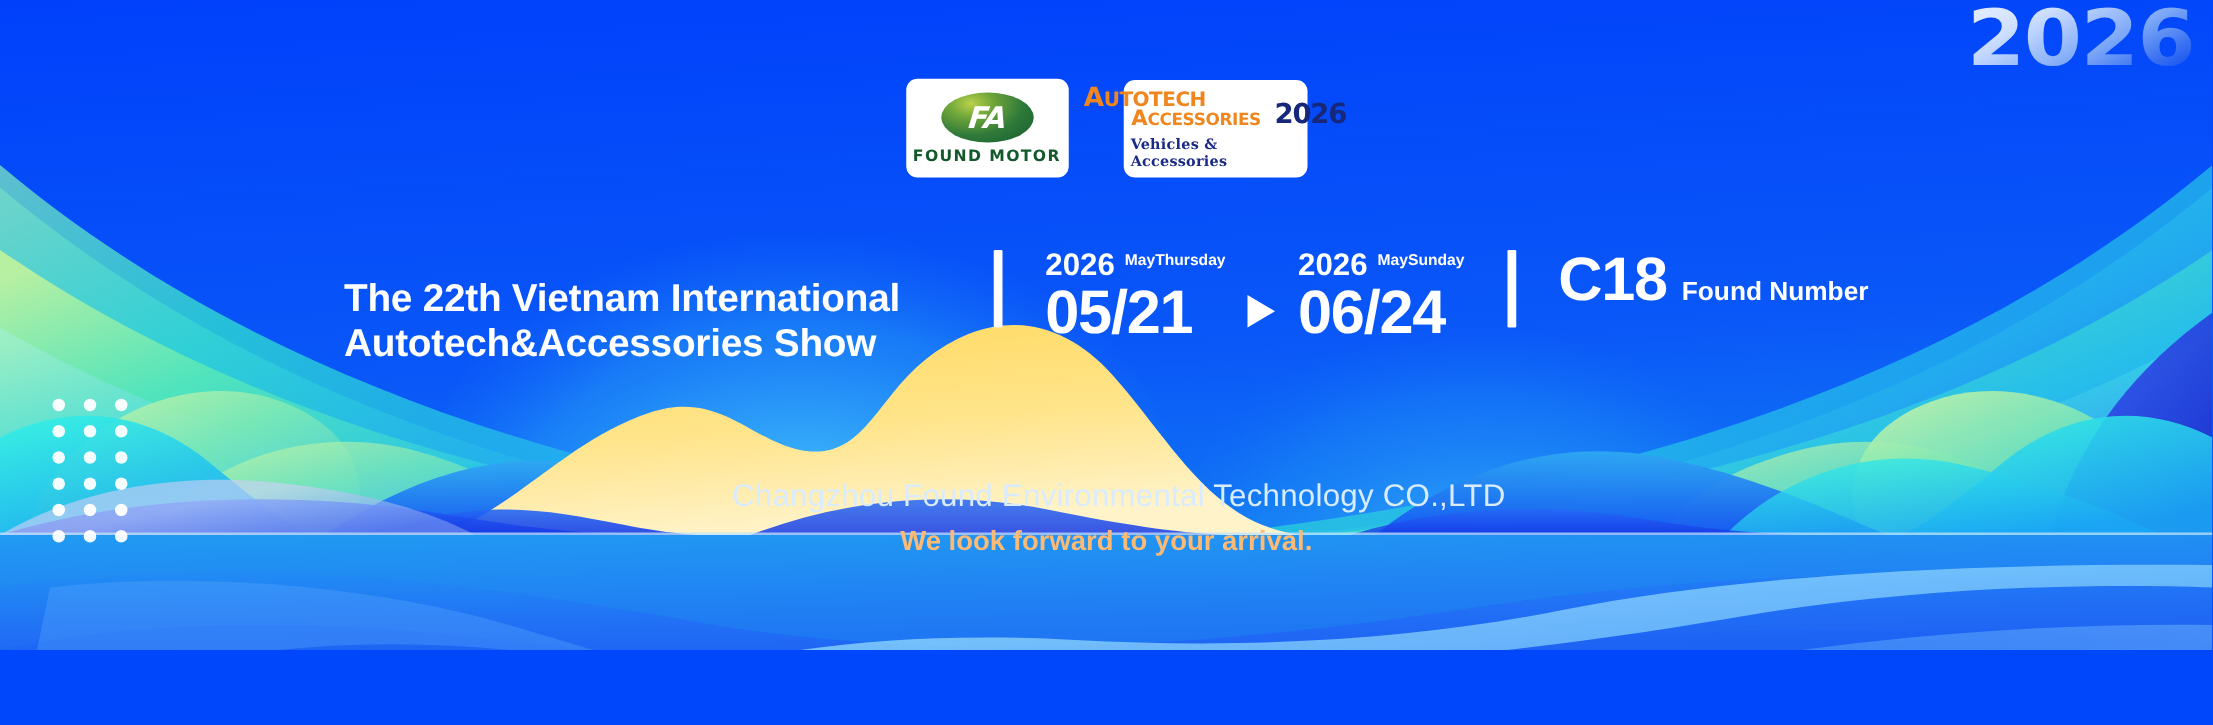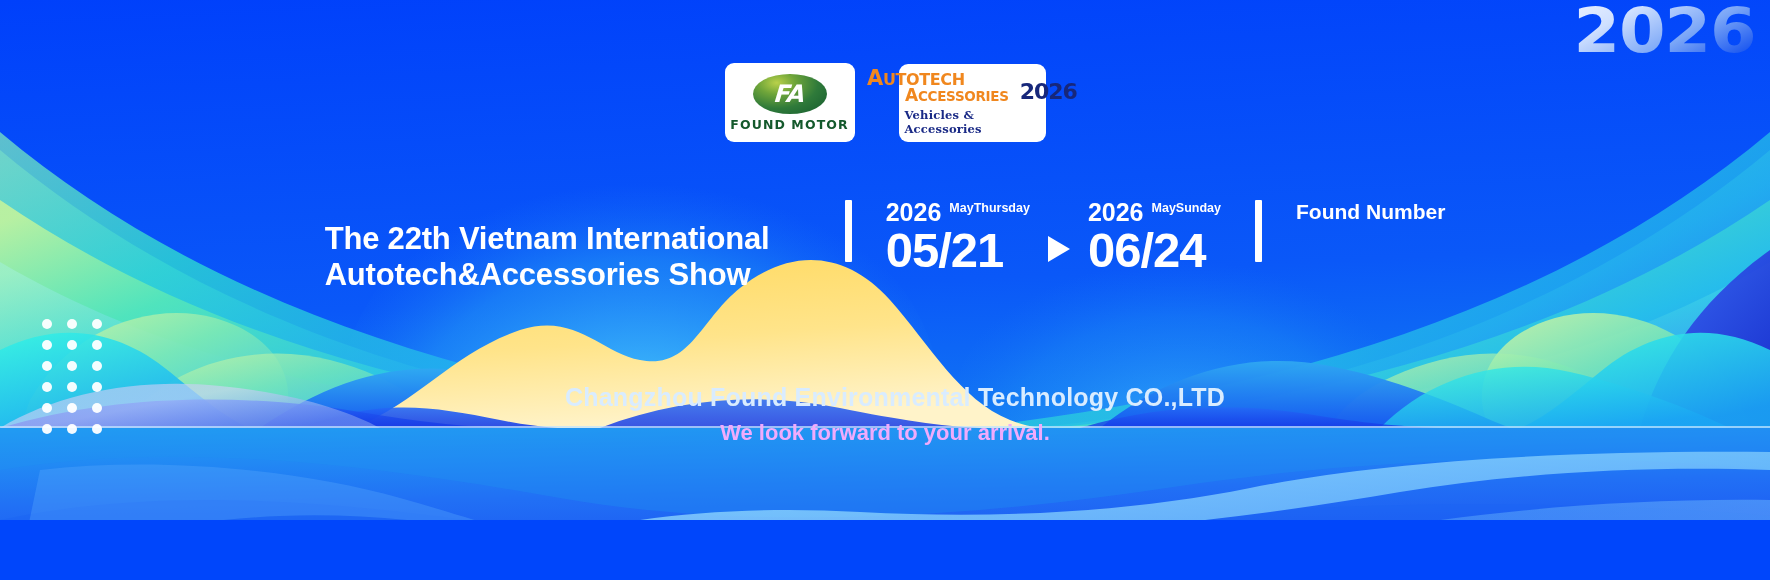--- a/index.html
+++ b/index.html
@@ -110,24 +110,24 @@
     display:grid;grid-template-columns:repeat(3,10px);
     grid-auto-rows:10px;gap:11px 15px;
   }
   #dot-grid i{display:block;width:10px;height:10px;border-radius:50%;background:#fff;opacity:.95;}
 
   
   #footer-text{
     position:absolute;left:0;bottom:74px;width:100%;text-align:center;
   }
   #company-name{
-    color:#d9ecff;font-size:25px;font-weight:700;letter-spacing:.2px;padding-left:20px;
+    color:#d9ecff;font-size:25px;font-weight:400;letter-spacing:.2px;padding-left:20px;
   }
   #tagline{
-    margin-top:8px;color:#f0abfc;font-size:22px;font-weight:800;
+    margin-top:8px;color:#fdba74;font-size:22px;font-weight:800;
   }
 </style>
 </head>
 <body>
 
 <div id="banner">
 
   <svg id="bg-art" viewBox="0 0 1770 580" preserveAspectRatio="none">
     <defs>
       <linearGradient id="gSky" x1="0" y1="0" x2="0.15" y2="1">
@@ -328,20 +328,21 @@
           </span>
         </div>
         <div class="date-big">06/24</div>
       </div>
 
     </div>
 
     <div class="vbar gap-l gap-r"></div>
 
     <div id="booth-block">
+      <span id="booth-number">C18</span>
       <span id="booth-label">Found Number</span>
     </div>
 
   </div>
 
   <div id="dot-grid">
       <i style="background: rgb(255, 255, 255);"></i>
       <i style="background: rgb(255, 255, 255);"></i>
       <i style="background: rgb(255, 255, 255);"></i>
       <i style="background: rgb(255, 255, 255);"></i>

